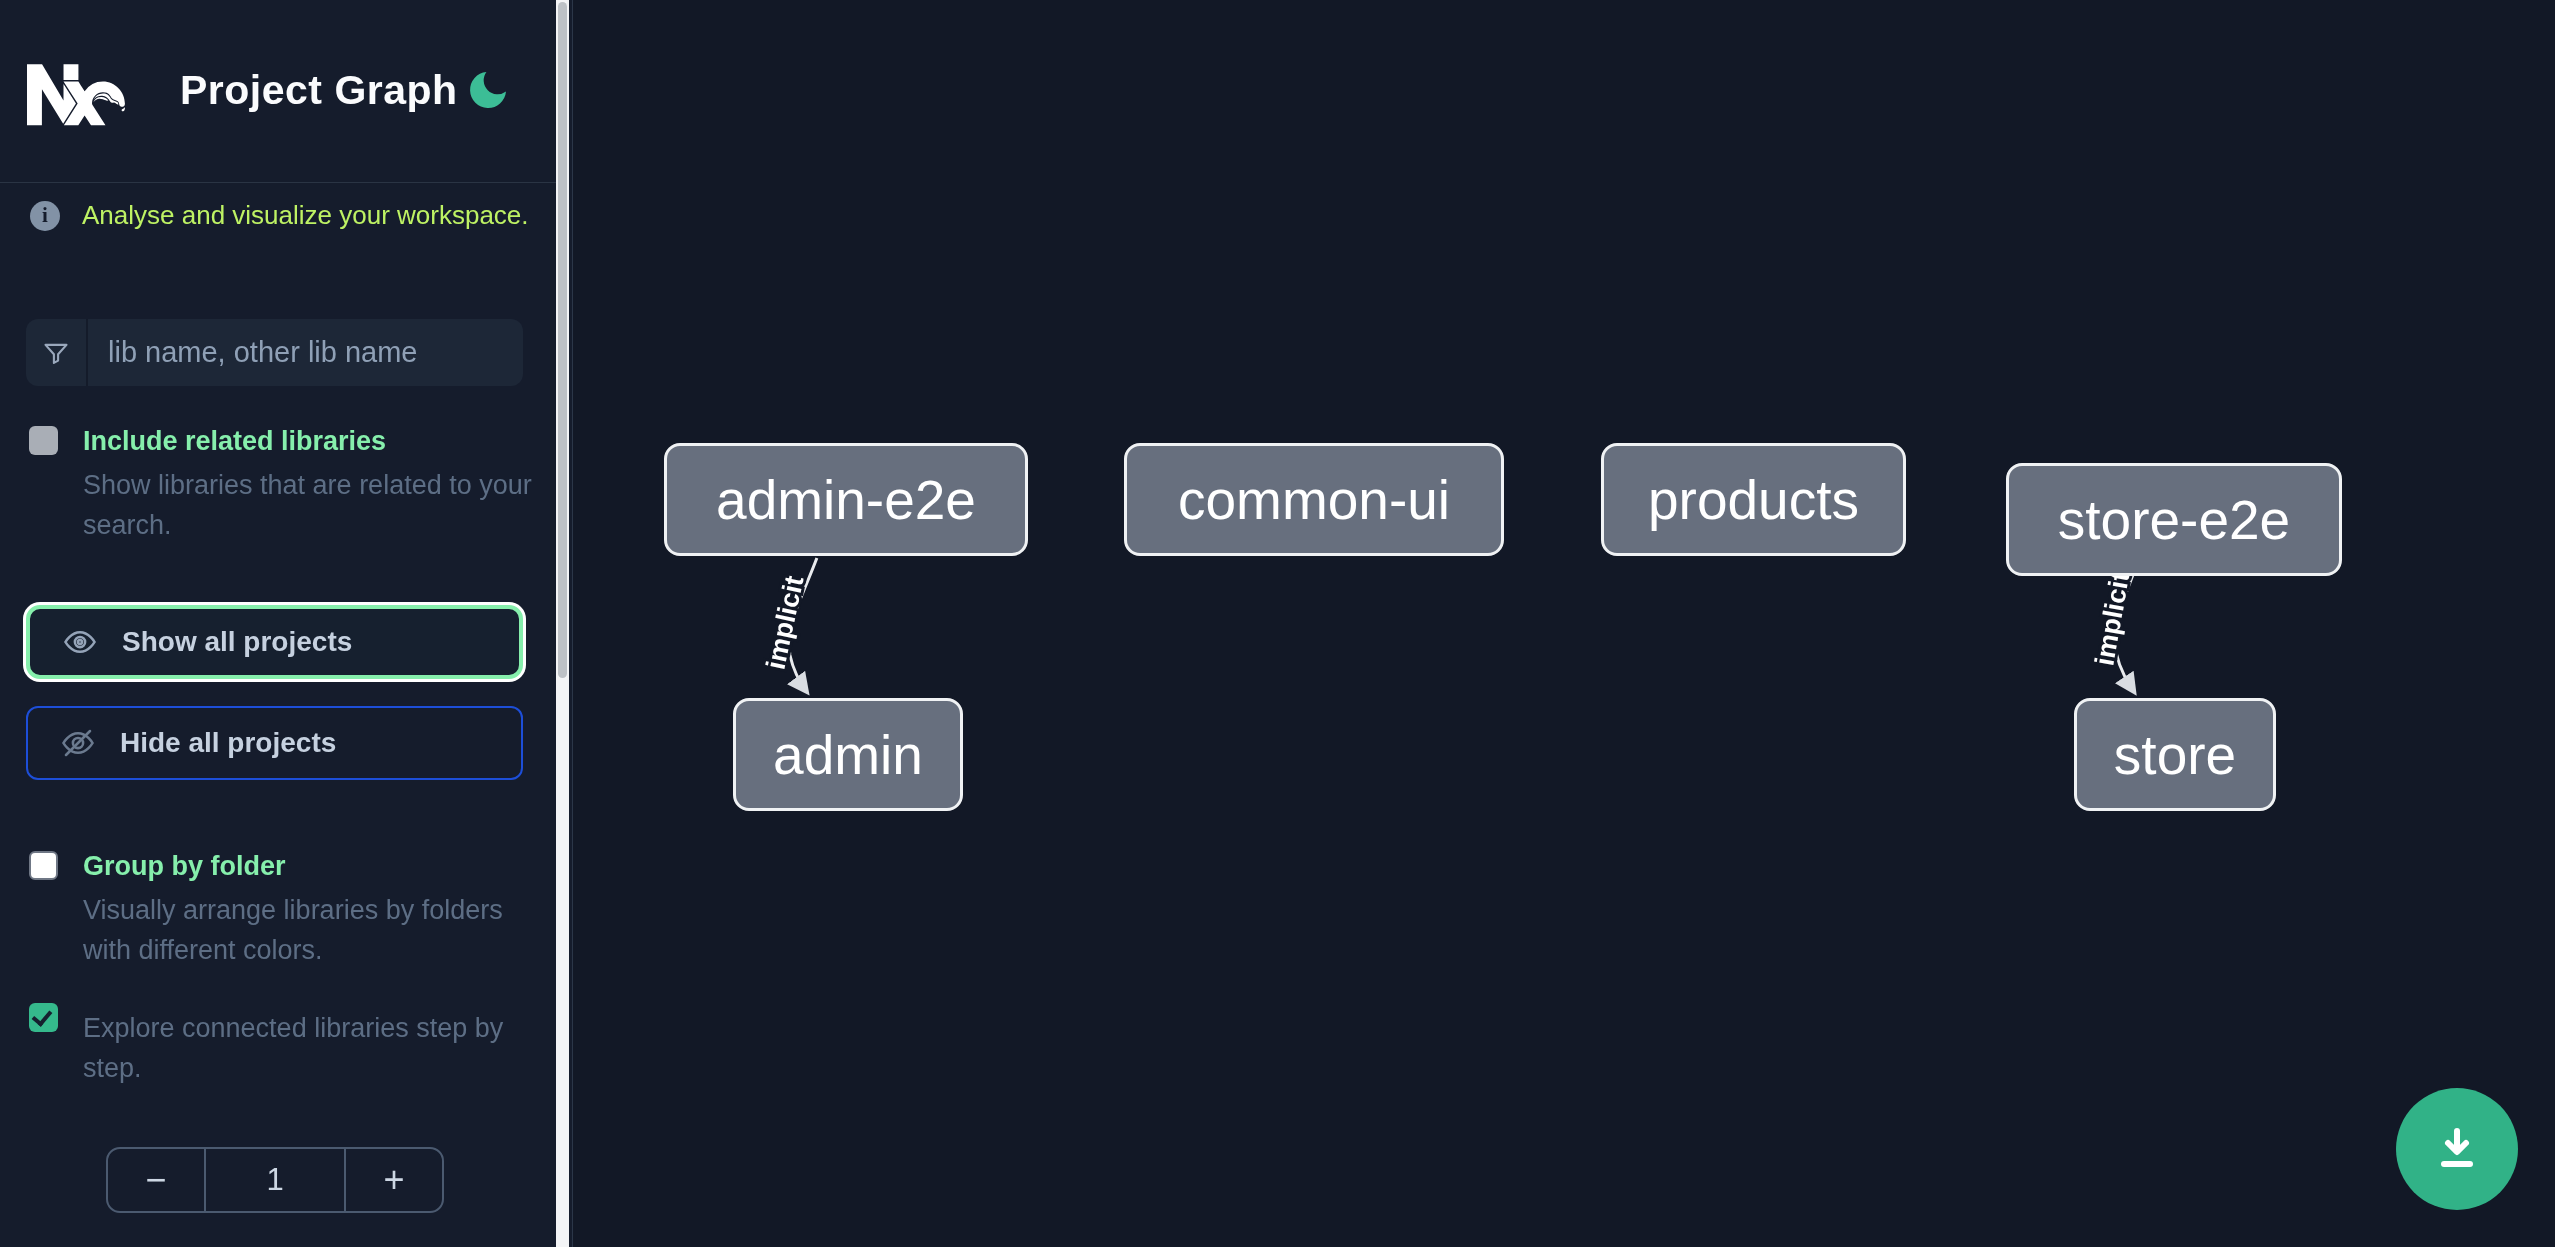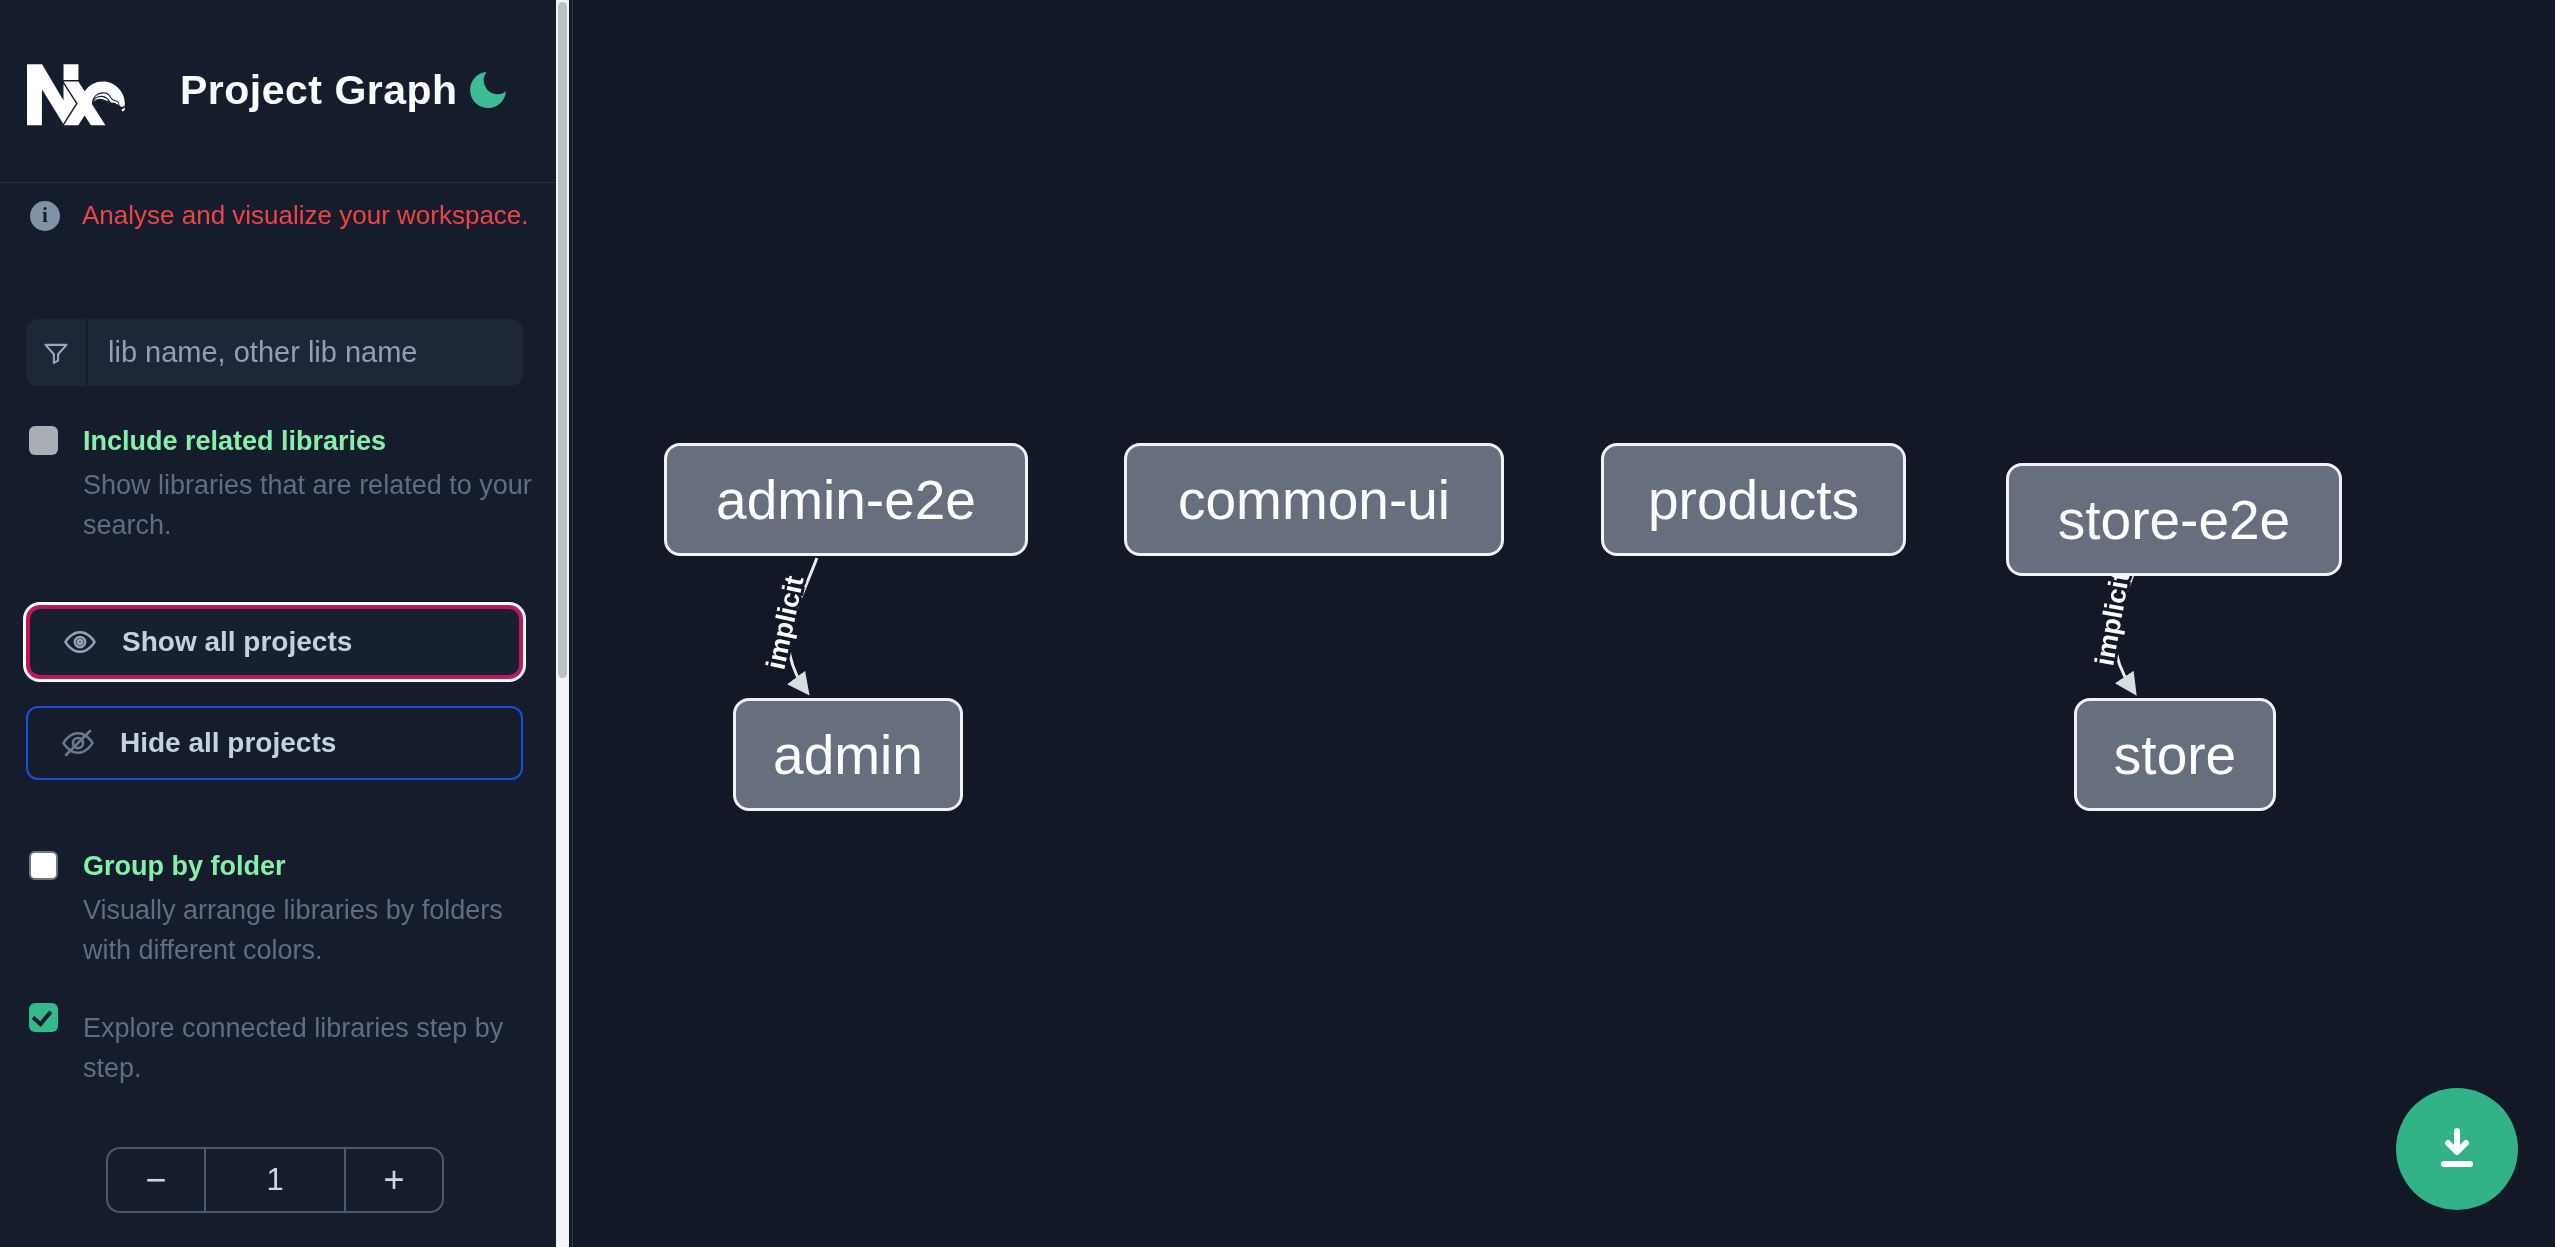--- a/index.html
+++ b/index.html
@@ -19,21 +19,21 @@
   .theme-toggle { position:absolute; left:464px; top:66px; width:48px; height:48px;
                   cursor:pointer; }
   .theme-toggle svg { width:100%; height:100%; }
 
   .intro-row { position:absolute; left:30px; top:200px; width:500px; display:flex;
                align-items:center; gap:22px; }
   .info-icon { width:30px; height:30px; border-radius:50%; background:#8292a6;
                color:#151c2c; display:flex; align-items:center; justify-content:center;
                font-weight:700; font-size:21px; font-family:"Liberation Serif", serif;
                flex:0 0 auto; }
-  .intro-text { color:#ef4444; font-size:26px; font-weight:500; }
+  .intro-text { color:#bef264; font-size:26px; font-weight:500; }
 
   .search-box { position:absolute; left:26px; top:319px; width:497px; height:67px;
                 background:#1d2737; border-radius:12px; display:flex; align-items:center;
                 overflow:hidden; }
   .funnel-cell { width:62px; height:100%; display:flex; align-items:center;
                  justify-content:center; border-right:2px solid #141b2a; flex:0 0 auto; }
   .search-input { flex:1; height:100%; background:transparent; border:none; outline:none;
                   color:#84cc16; font-size:29px; padding:0 20px;
                   font-family:"Liberation Sans", sans-serif; }
   .search-input::placeholder { color:#8fa0b6; }
@@ -49,21 +49,21 @@
   .opt-label { margin-left:54px; color:#86efac; font-size:27px; font-weight:700;
                line-height:34px; }
   .opt-desc  { margin-left:54px; margin-top:7px; color:#5d6e85; font-size:27px;
                line-height:40px; width:455px; }
 
   .sb-btn { position:absolute; left:26px; width:497px; height:74px; border-radius:12px;
             display:flex; align-items:center; gap:24px; padding-left:32px;
             color:#c6d1e0; font-size:28px; font-weight:700; cursor:pointer;
             background:transparent; }
   .sb-btn svg { width:36px; height:36px; flex:0 0 auto; }
-  .btn-focused { background:#16202f; border:4px solid #be185d;
+  .btn-focused { background:#16202f; border:4px solid #86efac;
                  box-shadow:0 0 0 3px #ffffff; border-radius:14px; }
   .btn-plain   { border:2px solid #1d4ed8; }
 
   .stepper { position:absolute; left:106px; top:1147px; width:338px; height:66px;
              border:2px solid #4b5a70; border-radius:14px; display:flex;
              color:#cdd7e4; }
   .step-cell { display:flex; align-items:center; justify-content:center; height:100%; }
   .step-dec { width:98px; border-right:2px solid #4b5a70; font-size:36px; cursor:pointer; }
   .step-val { flex:1; font-size:31px; }
   .step-inc { width:98px; border-left:2px solid #4b5a70; font-size:36px; cursor:pointer; }

